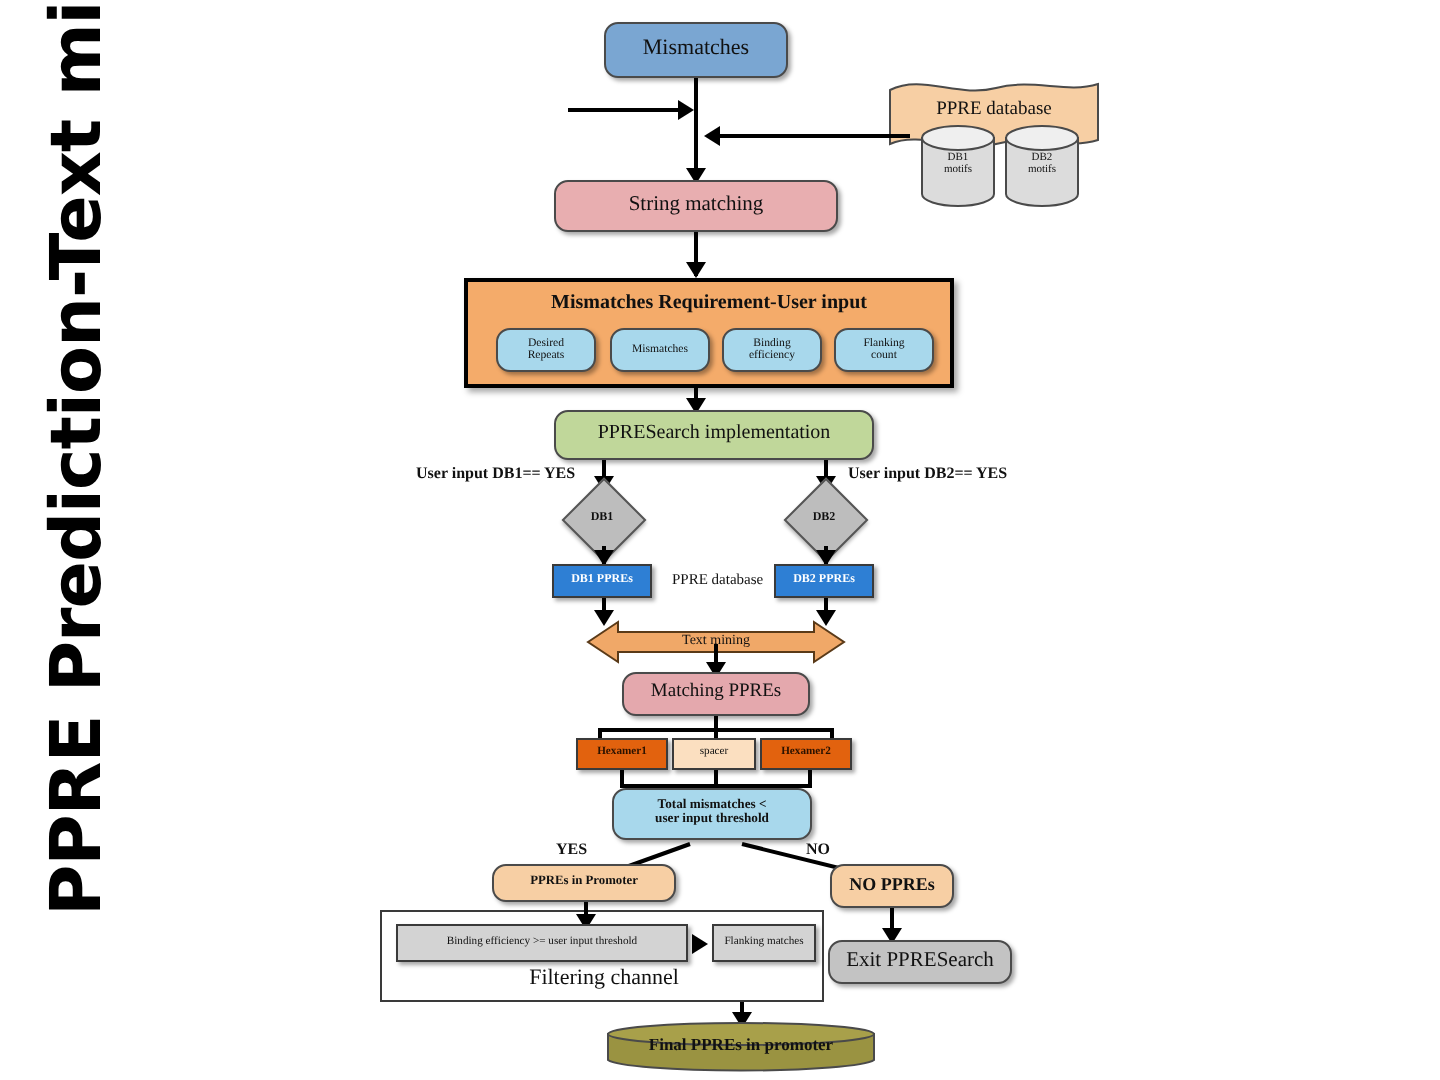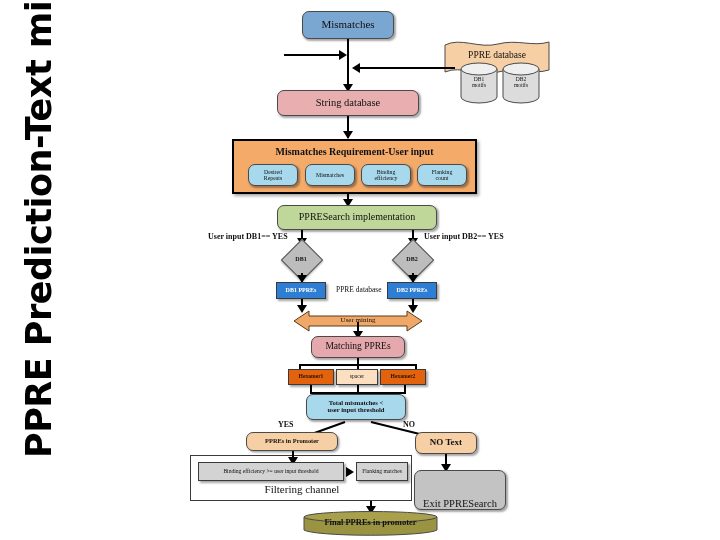--- a/index.html
+++ b/index.html
@@ -214,21 +214,21 @@
   </div>
 
   <div class="ln v" style="left:347px; top:39px; height:50px;"></div>
   <div class="ln h" style="left:284px; top:54px; width:56px;"></div>
   <div class="arrowhead ah-right" style="left:339px; top:50px;"></div>
   <div class="ln h" style="left:360px; top:67px; width:95px;"></div>
   <div class="arrowhead ah-left" style="left:352px; top:63px;"></div>
   <div class="arrowhead ah-down" style="left:343px; top:84px;"></div>
 
   <div class="node rounded c-pink" style="left:277px; top:90px; width:142px; height:26px; font-size:10.5px;">
-    <span class="lbl">String database</span>
+    <span class="lbl">String matching</span>
   </div>
 
   <div class="ln v" style="left:347px; top:116px; height:22px;"></div>
   <div class="arrowhead ah-down" style="left:343px; top:131px;"></div>
 
   <div class="reqbox" style="left:232px; top:139px; width:245px; height:55px;">
     <div class="reqtitle" style="font-size:10px; font-weight:bold;">Mismatches Requirement-User input</div>
   </div>
 
   <div class="node rounded c-lightblue" style="left:248px; top:164px; width:50px; height:22px; font-size:5.8px;">
@@ -296,21 +296,21 @@
 
   <div class="ln v" style="left:301px; top:299px; height:12px;"></div>
   <div class="arrowhead ah-down" style="left:297px; top:305px;"></div>
   <div class="ln v" style="left:412px; top:299px; height:12px;"></div>
   <div class="arrowhead ah-down" style="left:408px; top:305px;"></div>
 
   <div class="bigarrow" style="left:293px; top:310px; width:130px; height:22px;">
     <svg width="130" height="22" viewBox="0 0 130 22">
       <path d="M1,11 L16,1 L16,6 L114,6 L114,1 L129,11 L114,21 L114,16 L16,16 L16,21 Z" fill="#f0a868" stroke="#5a3a18" stroke-width="1"></path>
     </svg>
-    <div class="balbl" style="top:6px; font-size:7px;">User mining</div>
+    <div class="balbl" style="top:6px; font-size:7px;">Text mining</div>
   </div>
 
   <div class="ln v" style="left:357px; top:322px; height:15px;"></div>
   <div class="arrowhead ah-down" style="left:353px; top:331px;"></div>
 
   <div class="node rounded c-pinkdark" style="left:311px; top:336px; width:94px; height:22px; font-size:9.5px;">
     <span class="lbl">Matching PPREs</span>
   </div>
 
   <div class="ln v" style="left:357px; top:358px; height:7px;"></div>
@@ -349,27 +349,27 @@
   </svg>
 
   <div class="note" style="left:278px; top:420px; font-size:8px; font-weight:bold;">YES</div>
   <div class="note" style="left:403px; top:420px; font-size:8px; font-weight:bold;">NO</div>
 
   <div class="node rounded c-peach" style="left:246px; top:432px; width:92px; height:19px; font-size:6.4px; font-weight:bold;">
     <span class="lbl">PPREs in Promoter</span>
   </div>
 
   <div class="node rounded c-peach" style="left:415px; top:432px; width:62px; height:22px; font-size:9px; font-weight:bold;">
-    <span class="lbl">NO Text</span>
+    <span class="lbl">NO PPREs</span>
   </div>
 
   <div class="ln v" style="left:445px; top:454px; height:16px;"></div>
   <div class="arrowhead ah-down" style="left:441px; top:464px;"></div>
 
-  <div class="node rounded c-gray" style="left:414px; top:470px; width:92px; height:40px; font-size:10.5px;align-items:flex-end;">
+  <div class="node rounded c-gray" style="left:414px; top:470px; width:92px; height:22px; font-size:10.5px;">
     <span class="lbl">Exit PPRESearch</span>
   </div>
 
   <div class="panel" style="left:190px; top:455px; width:222px; height:46px;">
   </div>
 
   <div class="ln v" style="left:292px; top:451px; height:12px;"></div>
   <div class="arrowhead ah-down" style="left:288px; top:457px;"></div>
 
   <div class="node rect c-gray-lt" style="left:198px; top:462px; width:146px; height:19px; font-size:5.6px;">

